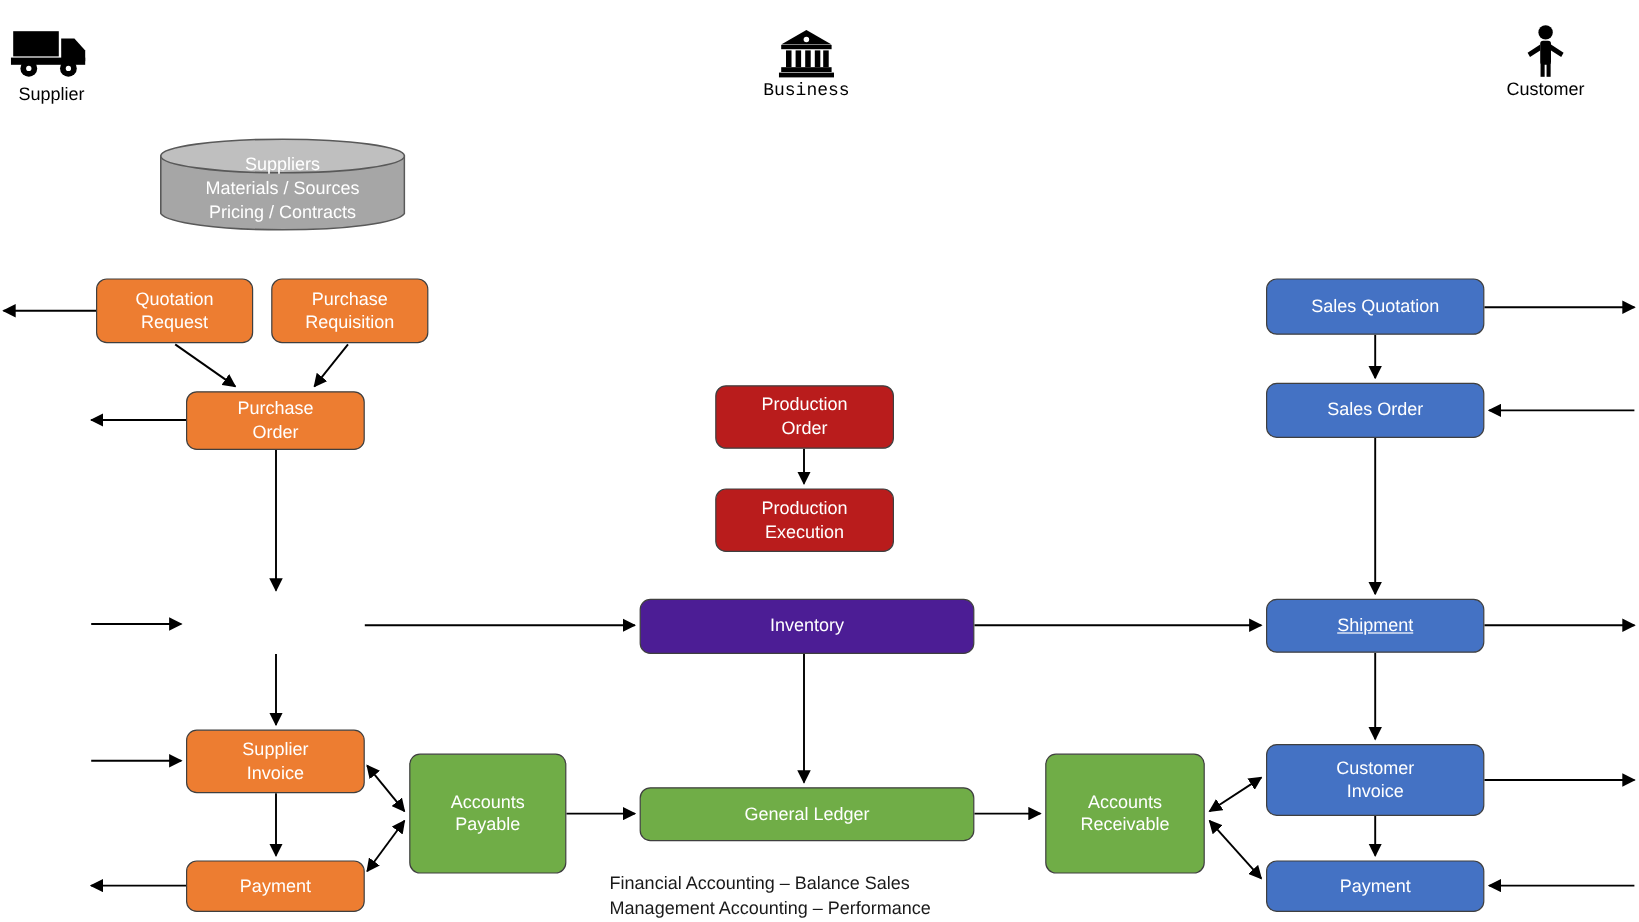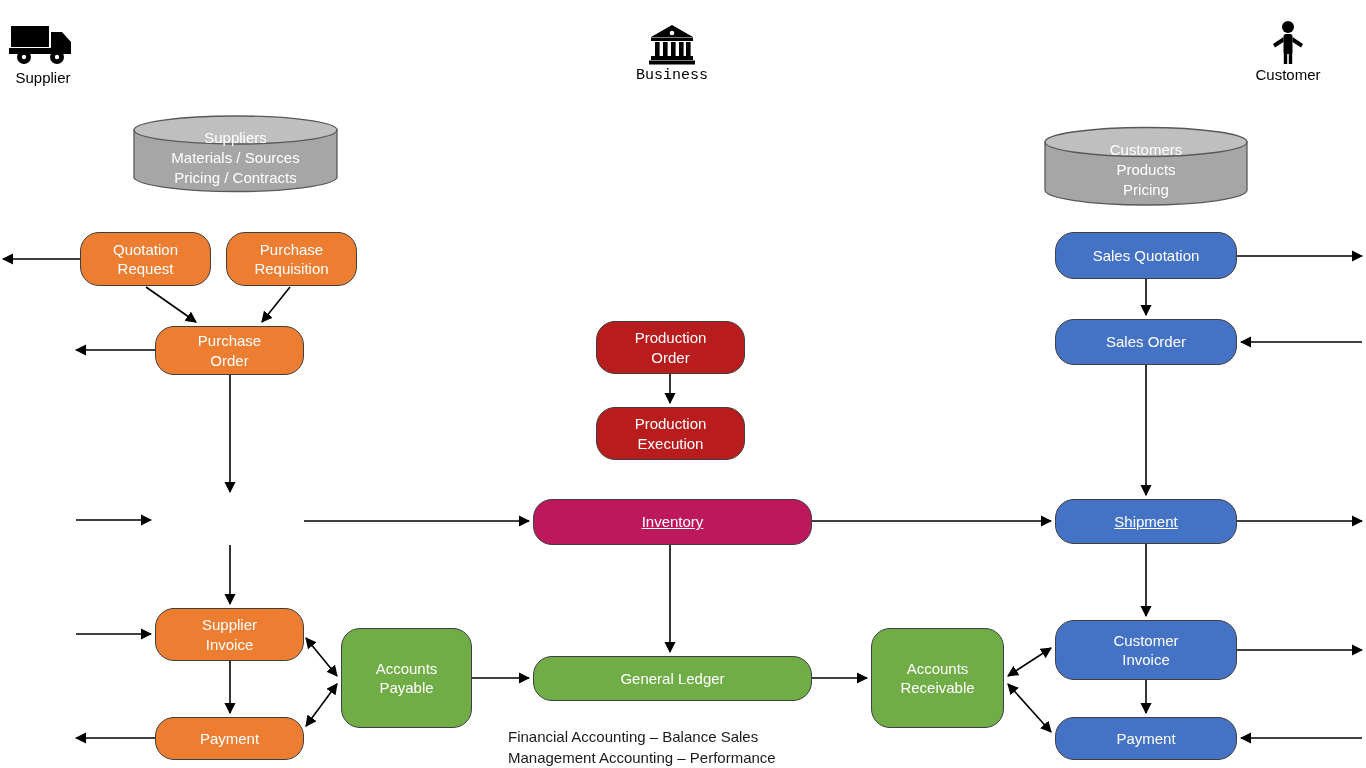--- a/index.html
+++ b/index.html
@@ -29,37 +29,37 @@
   .cyl .cyl-text{
     position:absolute;left:0;right:0;
     color:#ffffff;font-size:15px;line-height:1.32;
     text-align:center;
   }
 
   
   .box{
     position:absolute;
     box-sizing:border-box;
-    border-radius:19px;
+    border-radius:9px;
     border:1px solid #3f3f3f;
     color:#ffffff;
     display:flex;
     align-items:center;
     justify-content:center;
     text-align:center;
     font-size:15px;
     line-height:1.28;
     white-space:pre-line;
     box-shadow:0 0 0 0 rgba(0,0,0,0);
   }
   .box.orange{background:#ED7D31;}
   .box.blue  {background:#4472C4;}
   .box.cyan  {background:#b91c1c;}
   .box.green {background:#70AD47;}
-  .box.purple{background:#be185d;text-decoration:underline;}
+  .box.purple{background:#4c1d95;}
 
   
   .note{
     position:absolute;
     color:#1a1a1a;
     font-size:15px;
     line-height:1.37;
     white-space:pre-line;
     text-align:left;
   }
@@ -190,29 +190,20 @@
   <div class="cyl" style="left:133px;top:99px;width:205px;height:78px;">
     <svg class="cyl-svg" width="205" height="78" viewBox="0 0 205 78">
       <path d="M1 15 L1 63 A102 15 0 0 0 204 63 L204 15 Z" fill="#A6A6A6" stroke="#595959" stroke-width="1.3"></path>
       <ellipse cx="102.5" cy="15" rx="101.5" ry="14" fill="#BFBFBF" stroke="#595959" stroke-width="1.3"></ellipse>
     </svg>
     <div class="cyl-text" style="top:13px;white-space:pre-line;">Suppliers
 Materials / Sources
 Pricing / Contracts</div>
   </div>
 
-  <div class="cyl" style="left:1044px;top:110px;width:204px;height:80px;">
-    <svg class="cyl-svg" width="204" height="80" viewBox="0 0 204 80">
-      <path d="M1 16 L1 64 A101 15 0 0 0 203 64 L203 16 Z" fill="#A6A6A6" stroke="#595959" stroke-width="1.3"></path>
-      <ellipse cx="102" cy="16" rx="101" ry="14.5" fill="#BFBFBF" stroke="#595959" stroke-width="1.3"></ellipse>
-    </svg>
-    <div class="cyl-text" style="top:14px;white-space:pre-line;">Customers
-Products
-Pricing</div>
-  </div>
 
   <div class="box orange" style="left:80px;top:216px;width:131px;height:54px;">Quotation
 Request</div>
   <div class="box orange" style="left:226px;top:216px;width:131px;height:54px;">Purchase
 Requisition</div>
   <div class="box orange" style="left:155px;top:310px;width:149px;height:49px;">Purchase
 Order</div>
   <div class="box orange" style="left:155px;top:592px;width:149px;height:53px;">Supplier
 Invoice</div>
   <div class="box orange" style="left:155px;top:701px;width:149px;height:43px;">Payment</div>

